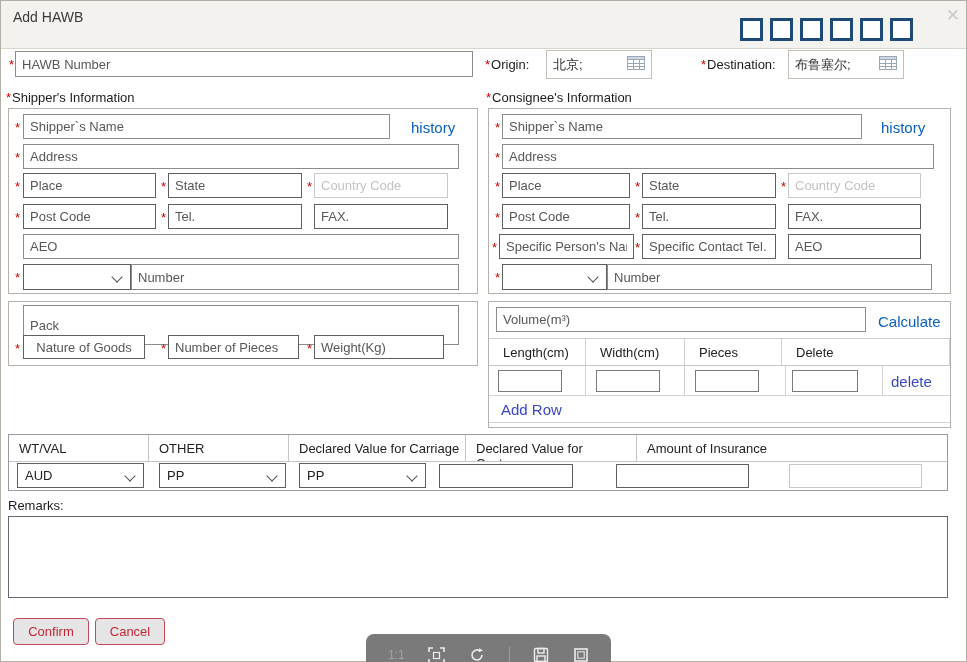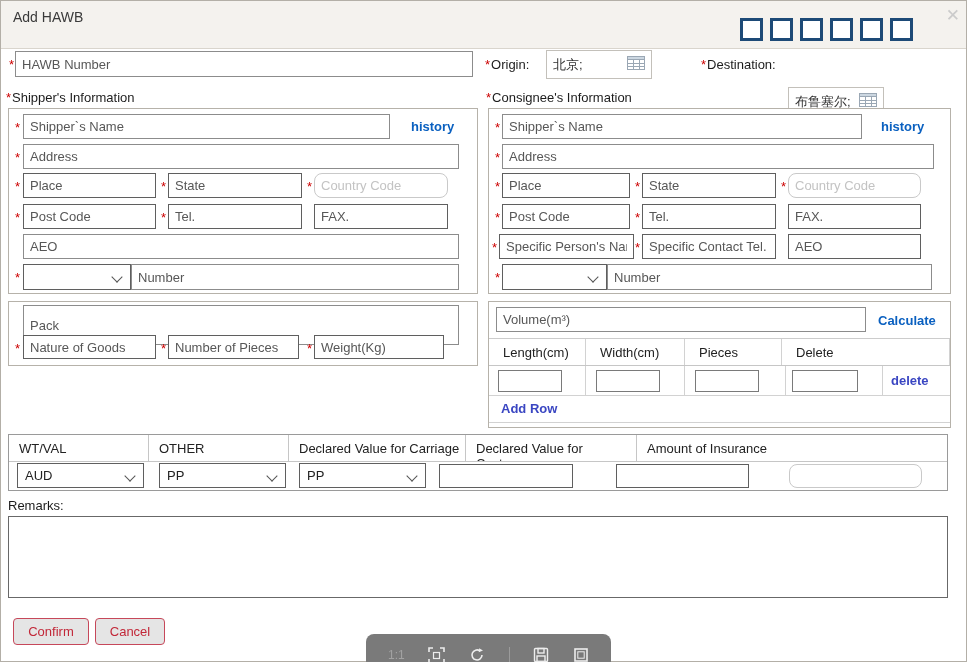--- a/index.html
+++ b/index.html
@@ -13,24 +13,24 @@
   .close{position:absolute;right:6px;top:6px;font-size:17px;color:#cbcbcb;cursor:pointer;line-height:1;}
   .tofu{position:absolute;left:739px;top:17px;display:flex;z-index:5;}
   .tbox{width:17px;height:17px;border:3px solid #1d4a77;background:#fff;margin-right:7px;display:inline-block;}
   .req{position:absolute;color:#cc0000;font-size:13px;}
   .req-i{color:#cc0000;margin-right:1px;}
   .heading{position:absolute;font-size:13px;color:#1c1c1c;}
   .in{position:absolute;box-sizing:border-box;height:25px;border:1px solid #8c8c8c;
       padding:0 6px;font-family:"Liberation Sans",sans-serif;font-size:13px;color:#333;background:#fff;}
   .in::placeholder{color:#575757;opacity:1;}
   .in.dark{border-color:#5f5f5f;}
-  .in.lite{border-color:#c9c9c9;border-radius:8px;}
+  .in.lite{border-color:#c9c9c9;}
   .in.lite::placeholder{color:#c3c3c3;}
   .box{position:absolute;border:1px solid #b6b2aa;background:#fff;box-sizing:border-box;}
-  .lnk{position:absolute;font-size:13px;color:#0a60c0;cursor:pointer;text-decoration:none;font-weight:bold;}
+  .lnk{position:absolute;font-size:15px;color:#0a60c0;cursor:pointer;text-decoration:none;}
   .lnk.alt{color:#3a46c2;}
   .sel{position:absolute;box-sizing:border-box;height:26px;border:1px solid #5f5f5f;background:#fff;
        font-size:13px;color:#222;display:flex;align-items:center;padding:0 22px 0 7px;cursor:pointer;}
   .chev{position:absolute;right:9px;top:8px;width:7px;height:7px;
         border-right:1.5px solid #555;border-bottom:1.5px solid #555;transform:rotate(45deg);}
   .combo{position:absolute;box-sizing:border-box;height:29px;border:1px solid #c3c0ba;background:#fff;
          display:flex;align-items:center;padding:0 6px;cursor:pointer;}
   .combo-val{font-size:13px;color:#333;flex:1;}
   .tab-hrow{display:flex;box-sizing:border-box;border-bottom:1px solid #c6c6c6;}
   .tab-cell{box-sizing:border-box;border-right:1px solid #c6c6c6;padding:6px 0 0 10px;
@@ -88,21 +88,21 @@
         <line x1="6.5" y1="3.5" x2="6.5" y2="13.5" stroke="#9aa7b4"></line>
         <line x1="12.5" y1="3.5" x2="12.5" y2="13.5" stroke="#9aa7b4"></line>
         <line x1="0.5" y1="7.5" x2="17.5" y2="7.5" stroke="#9aa7b4"></line>
         <line x1="0.5" y1="10.5" x2="17.5" y2="10.5" stroke="#9aa7b4"></line>
       </svg>
     </span>
   </div>
   <div class="heading" style="left:700px;top:56px;">
     <span class="req-i">*</span><span>Destination:</span>
   </div>
-  <div class="combo" style="left:787px;top:49px;width:96px;margin-top:37px;">
+  <div class="combo" style="left:787px;top:49px;width:116px;">
     <span class="combo-val">布鲁塞尔;</span>
     <span class="icon">
       <svg width="18" height="14" viewBox="0 0 18 14">
         <rect x="0.5" y="0.5" width="17" height="13" fill="#fff" stroke="#9aa7b4"></rect>
         <rect x="0.5" y="0.5" width="17" height="3" fill="#ccd7e1" stroke="#9aa7b4"></rect>
         <line x1="6.5" y1="3.5" x2="6.5" y2="13.5" stroke="#9aa7b4"></line>
         <line x1="12.5" y1="3.5" x2="12.5" y2="13.5" stroke="#9aa7b4"></line>
         <line x1="0.5" y1="7.5" x2="17.5" y2="7.5" stroke="#9aa7b4"></line>
         <line x1="0.5" y1="10.5" x2="17.5" y2="10.5" stroke="#9aa7b4"></line>
       </svg>
@@ -178,21 +178,21 @@
     <div class="sel" style="left:13px;top:155px;width:105px;">
       <span></span>
       <span class="chev"></span>
     </div>
     <input class="in" style="left: 118px; top: 155px; width: 325px; height: 26px;" placeholder="Number">
   </div>
 
   <div class="box" style="left:7px;top:300px;width:470px;height:65px;">
     <input class="in" style="left: 14px; top: 3px; width: 436px; height: 40px;" placeholder="Pack">
     <span class="req" style="left:6px;top:39px;">*</span>
-    <input class="in dark" style="left: 14px; top: 33px; width: 133px; height: 24px;" placeholder="Nature of Goods">
+    <input class="in dark" style="left: 14px; top: 33px; width: 122px; height: 24px; text-align: center;" placeholder="Nature of Goods">
     <span class="req" style="left:152px;top:39px;">*</span>
     <input class="in dark" style="left: 159px; top: 33px; width: 131px; height: 24px;" placeholder="Number of Pieces">
     <span class="req" style="left:298px;top:39px;">*</span>
     <input class="in dark" style="left: 305px; top: 33px; width: 130px; height: 24px;" placeholder="Weight(Kg)">
   </div>
 
   <div class="box" style="left:487px;top:300px;width:463px;height:127px;">
     <input class="in" style="left: 7px; top: 5px; width: 370px;" placeholder="Volume(m³)">
     <a class="lnk" style="left:389px;top:11px;">Calculate</a>
     <div class="dtab">

